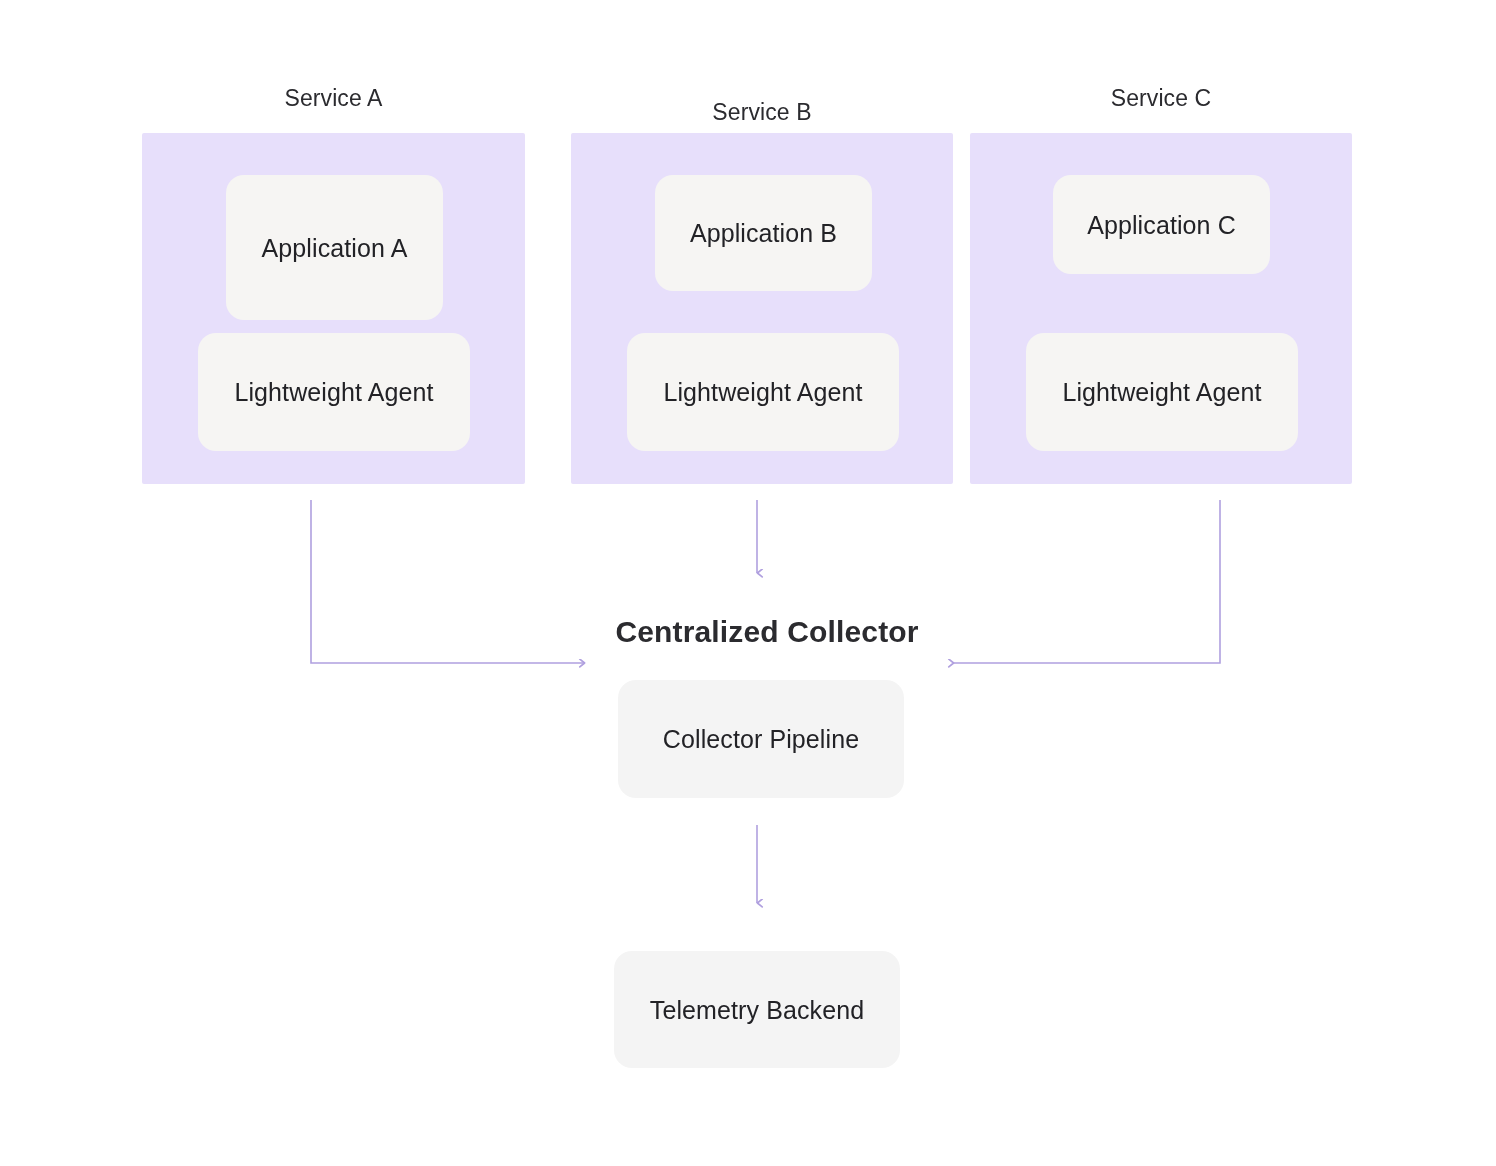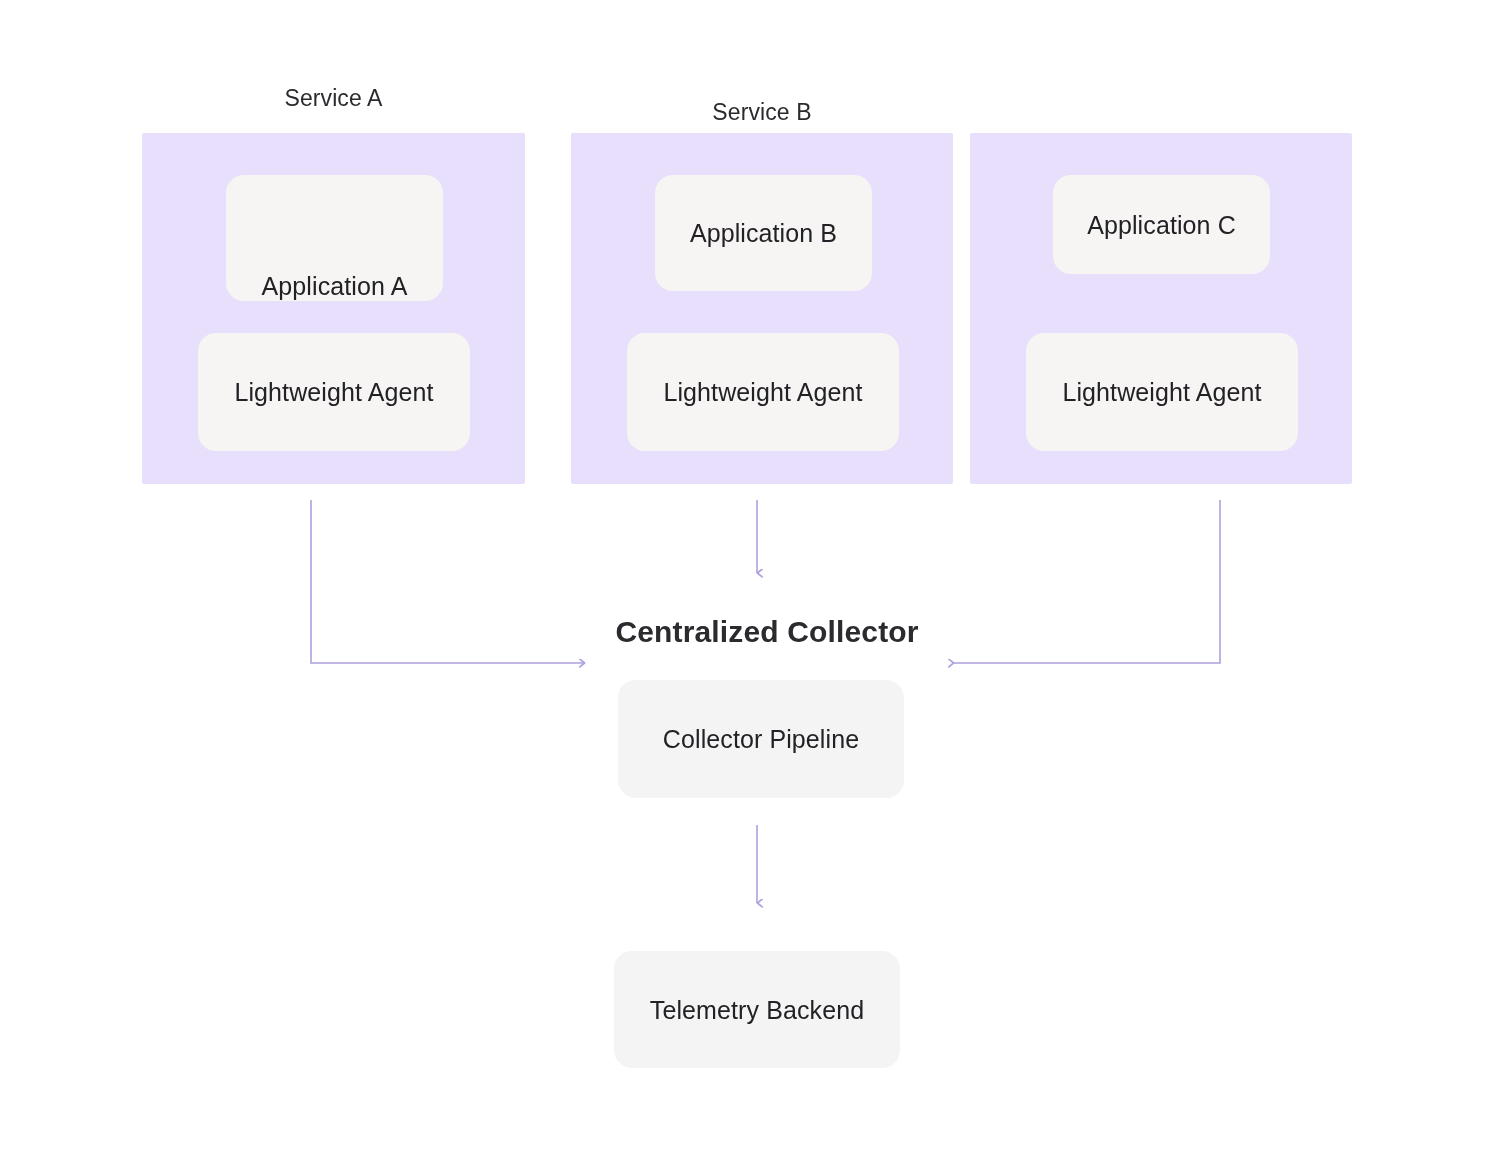--- a/index.html
+++ b/index.html
@@ -128,40 +128,41 @@
 
     <g>
       <line x1="757" y1="825" x2="757" y2="903" stroke="#b0a0df" stroke-width="1.6" marker-end="url(#ah-down)"></line>
     </g>
   </svg>
 
   <div class="service-title" style="left:142px; top:84px; width:383px;">Service A</div>
 
   <div class="service-panel" style="left:142px; top:133px; width:383px; height:351px;"></div>
 
-  <div class="node-card" style="left:226px; top:175px; width:217px; height:126px;align-items:flex-end;">
+  <div class="node-card" style="left:226px; top:175px; width:217px; height:145px;">
     <span class="node-label">Application A</span>
   </div>
 
   <div class="node-card" style="left:198px; top:333px; width:272px; height:118px;">
     <span class="node-label">Lightweight Agent</span>
   </div>
 
   <div class="service-title" style="left:571px; top:84px; width:382px;margin-top:14px;">Service B</div>
 
   <div class="service-panel" style="left:571px; top:133px; width:382px; height:351px;"></div>
 
   <div class="node-card" style="left:655px; top:175px; width:217px; height:116px;">
     <span class="node-label">Application B</span>
   </div>
 
   <div class="node-card" style="left:627px; top:333px; width:272px; height:118px;">
     <span class="node-label">Lightweight Agent</span>
   </div>
 
+  <div class="service-title" style="left:970px; top:84px; width:382px;">Service C</div>
 
   <div class="service-panel" style="left:970px; top:133px; width:382px; height:351px;"></div>
 
   <div class="node-card" style="left:1053px; top:175px; width:217px; height:99px;">
     <span class="node-label">Application C</span>
   </div>
 
   <div class="node-card" style="left:1026px; top:333px; width:272px; height:118px;">
     <span class="node-label">Lightweight Agent</span>
   </div>

